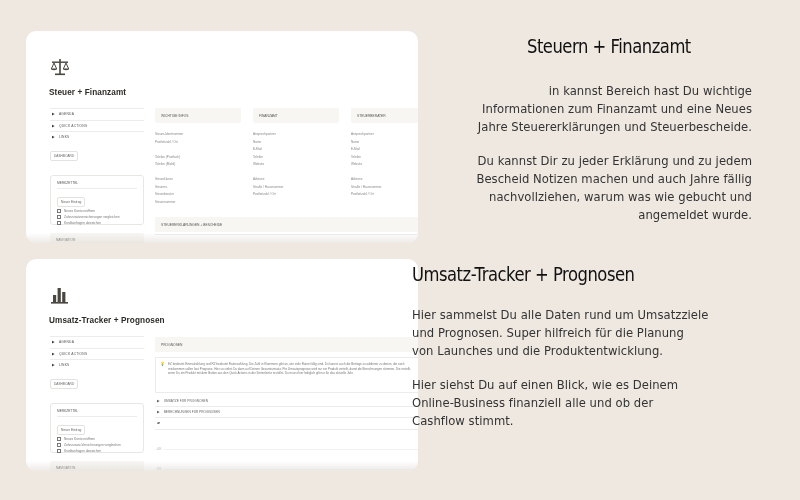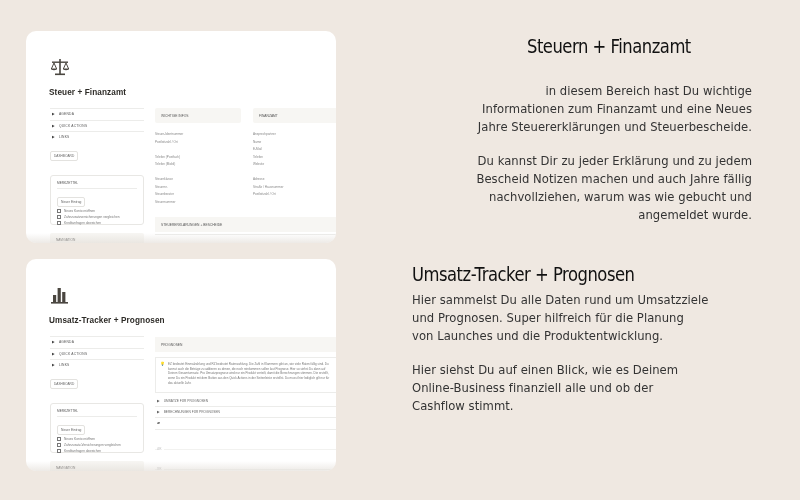--- a/index.html
+++ b/index.html
@@ -6,21 +6,21 @@
     html, body { width: 800px; height: 500px; overflow: hidden; }
     body {
       background: #efe8e1;
       font-family: "Liberation Sans", sans-serif;
       position: relative;
       color: #37352f;
     }
     .card {
       position: absolute;
       left: 26px;
-      width: 310px;
+      width: 392px;
       height: 212px;
       background: #ffffff;
       border-radius: 10px;
       overflow: hidden;
       padding-left: 20px;
     }
     .card.c1 { top: 31px; }
     .card.c2 { top: 259px; }
     .card .fade {
       position: absolute; left: 0; right: 0; bottom: 0; height: 10px;
@@ -97,21 +97,21 @@
       font-family: "DejaVu Sans", sans-serif; font-weight: normal;
       font-size: 20px; letter-spacing: -0.6px; color: #111; transform: scaleX(0.82); transform-origin: left;
       white-space: nowrap; line-height: 26px;
     }
     .section p {
       font-family: "DejaVu Sans", sans-serif; font-size: 11.6px; line-height: 18px; color: #333; margin-top: 0;
       letter-spacing: 0.05px;
     }
     .section .p1 { margin-top: 23px; }
     .section .p2 { margin-top: 16px; }
-    .section.s2 .p1 { margin-top: 4px; }
+    .section.s2 .p1 { margin-top: 19px; }
   </style>
 </head>
 <body>
 
 <div class="card c1">
   <svg class="page-icon" viewBox="0 0 20 18">
     <rect x="9.2" y="1" width="1.6" height="15" fill="#4a4640"></rect>
     <rect x="2" y="3.5" width="16" height="1.4" fill="#4a4640"></rect>
     <rect x="5" y="15.5" width="10" height="1.6" fill="#4a4640"></rect>
     <path d="M4 5 L1.3 11 H6.7 Z" fill="none" stroke="#4a4640" stroke-width="1"></path>
@@ -269,21 +269,21 @@
     <div class="gridline">
         <span>3 K</span>
       </div>
   </div>
   <div class="fade"></div>
 </div>
 
 <div class="section s1">
   <h2>Steuern + Finanzamt</h2>
   <p class="p1">
-    <span>in diesem Bereich hast Du wichtige</span><br>
+    <span>in kannst Bereich hast Du wichtige</span><br>
     <span>Informationen zum Finanzamt und eine Neues</span><br>
     <span>Jahre Steuererklärungen und Steuerbescheide.</span>
   </p>
   <p class="p2">
     <span>Du kannst Dir zu jeder Erklärung und zu jedem</span><br>
     <span>Bescheid Notizen machen und auch Jahre fällig</span><br>
     <span>nachvollziehen, warum was wie gebucht und</span><br>
     <span>angemeldet wurde.</span>
   </p>
 </div>

